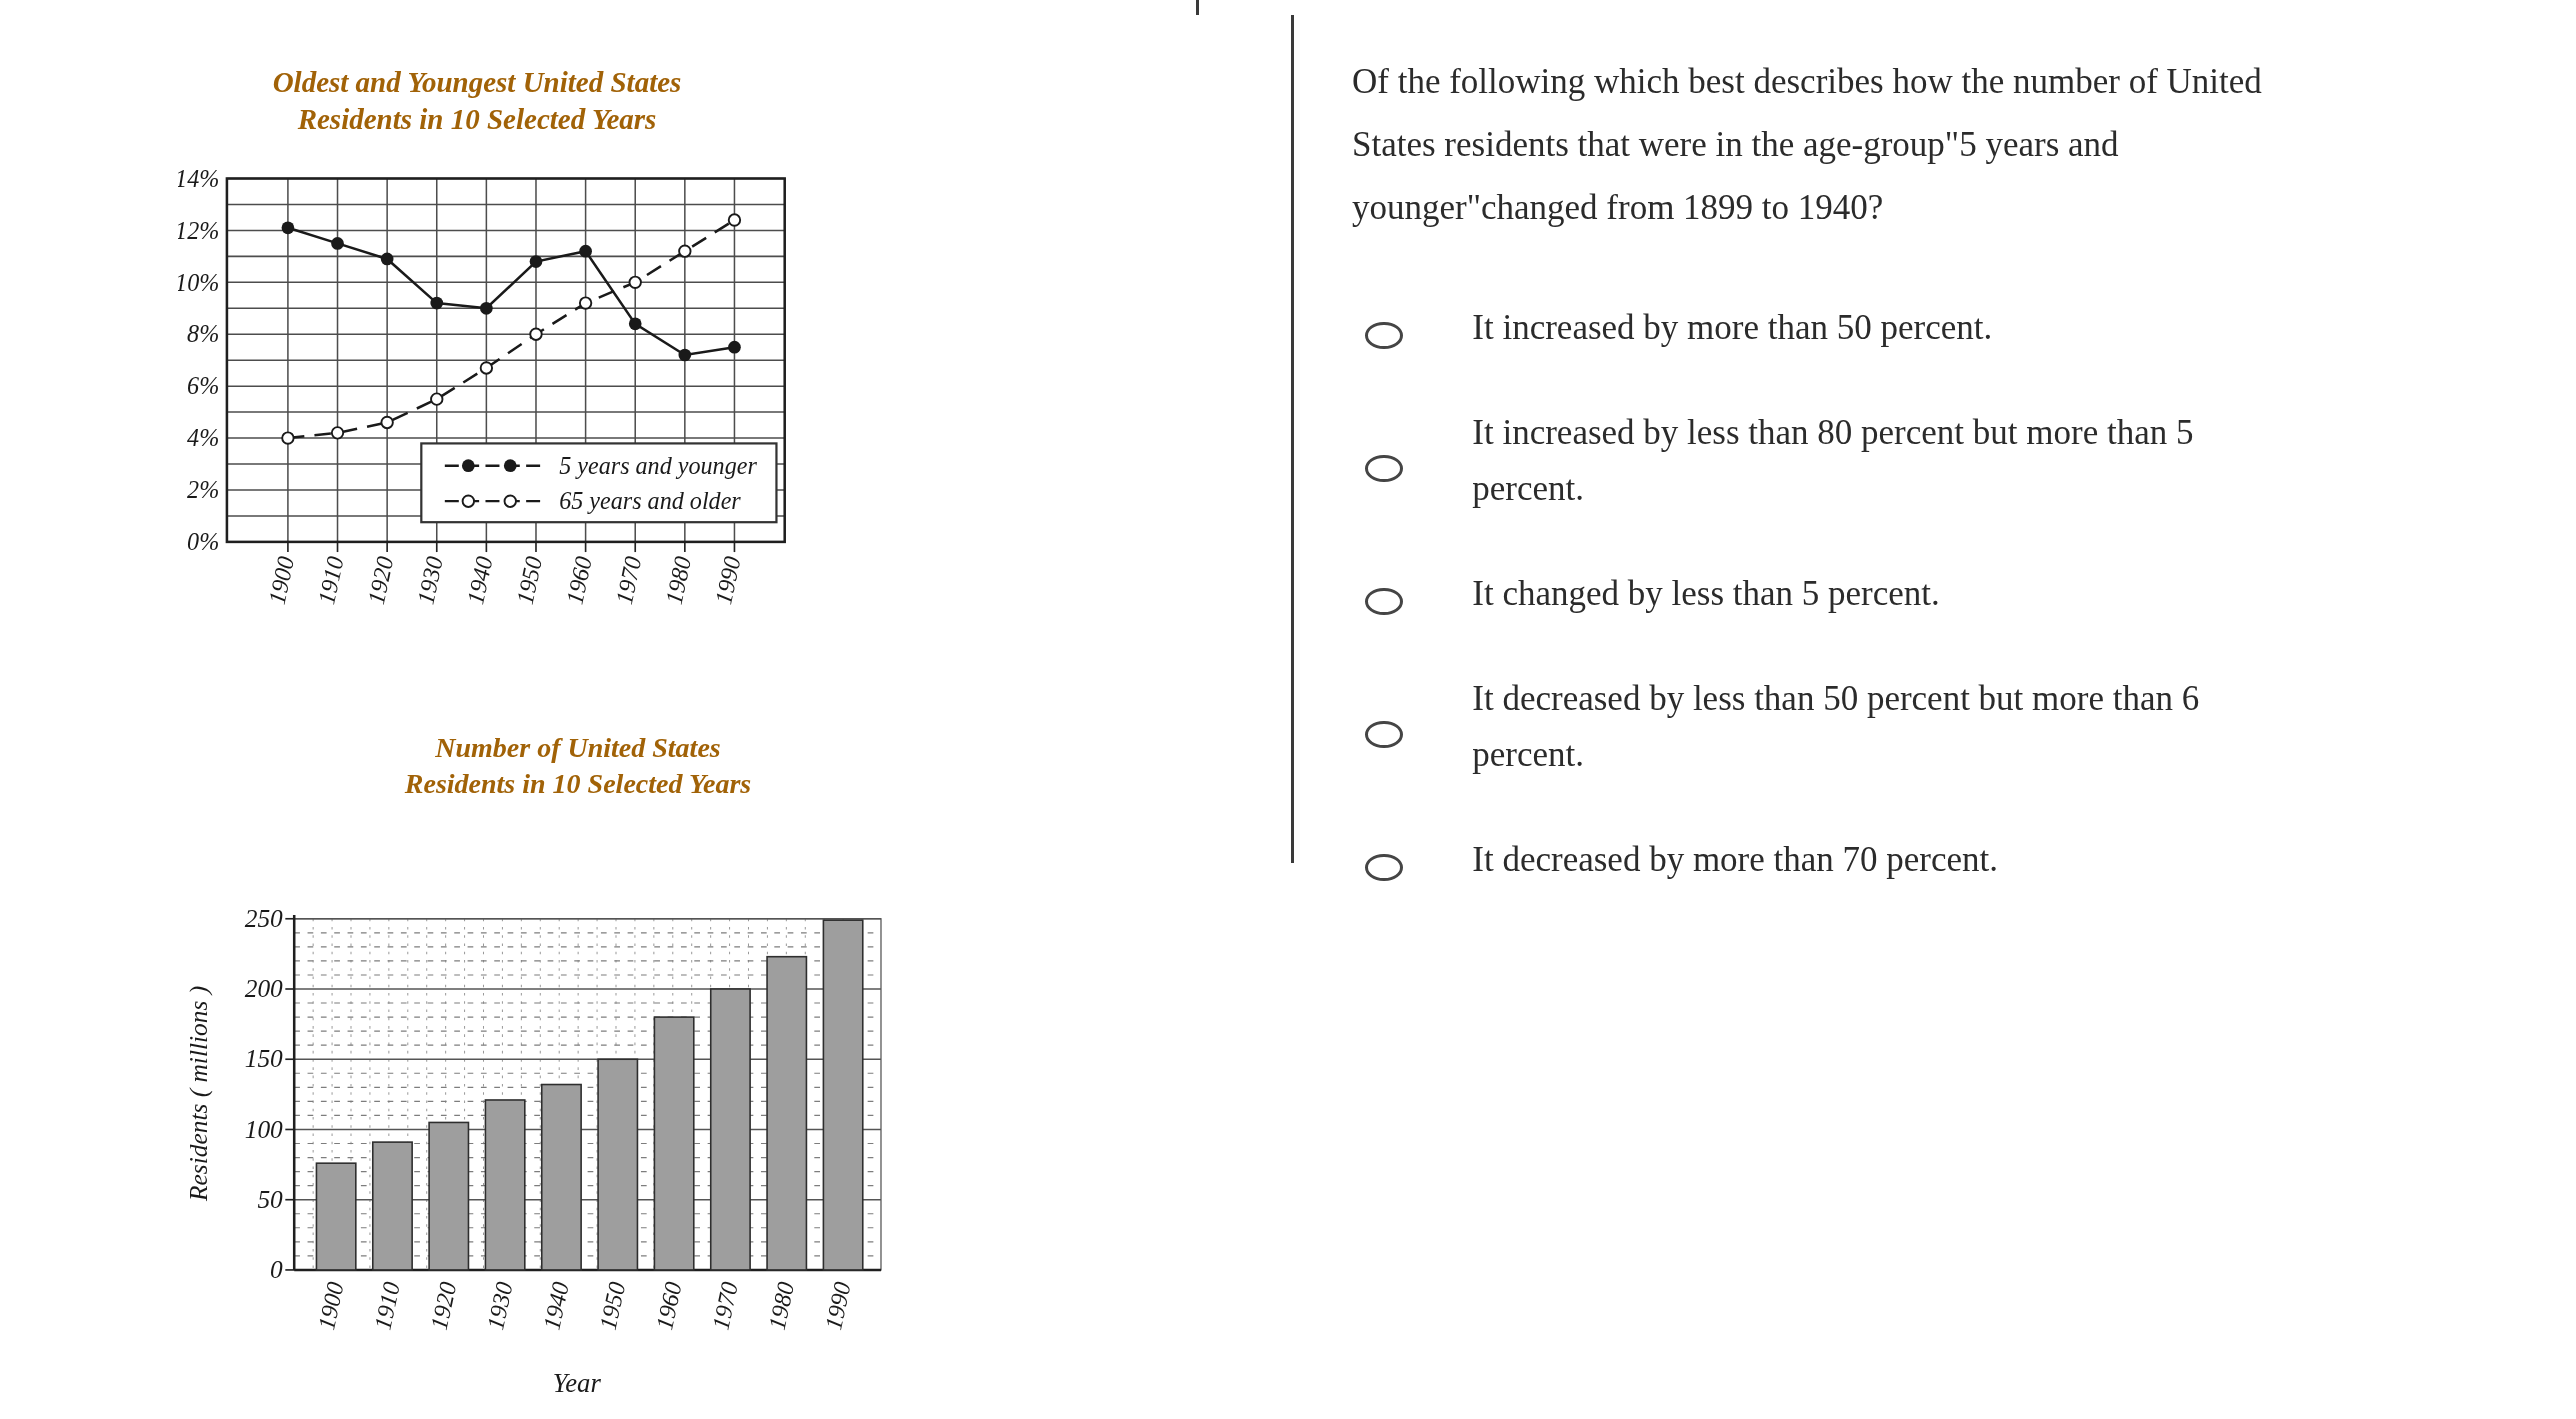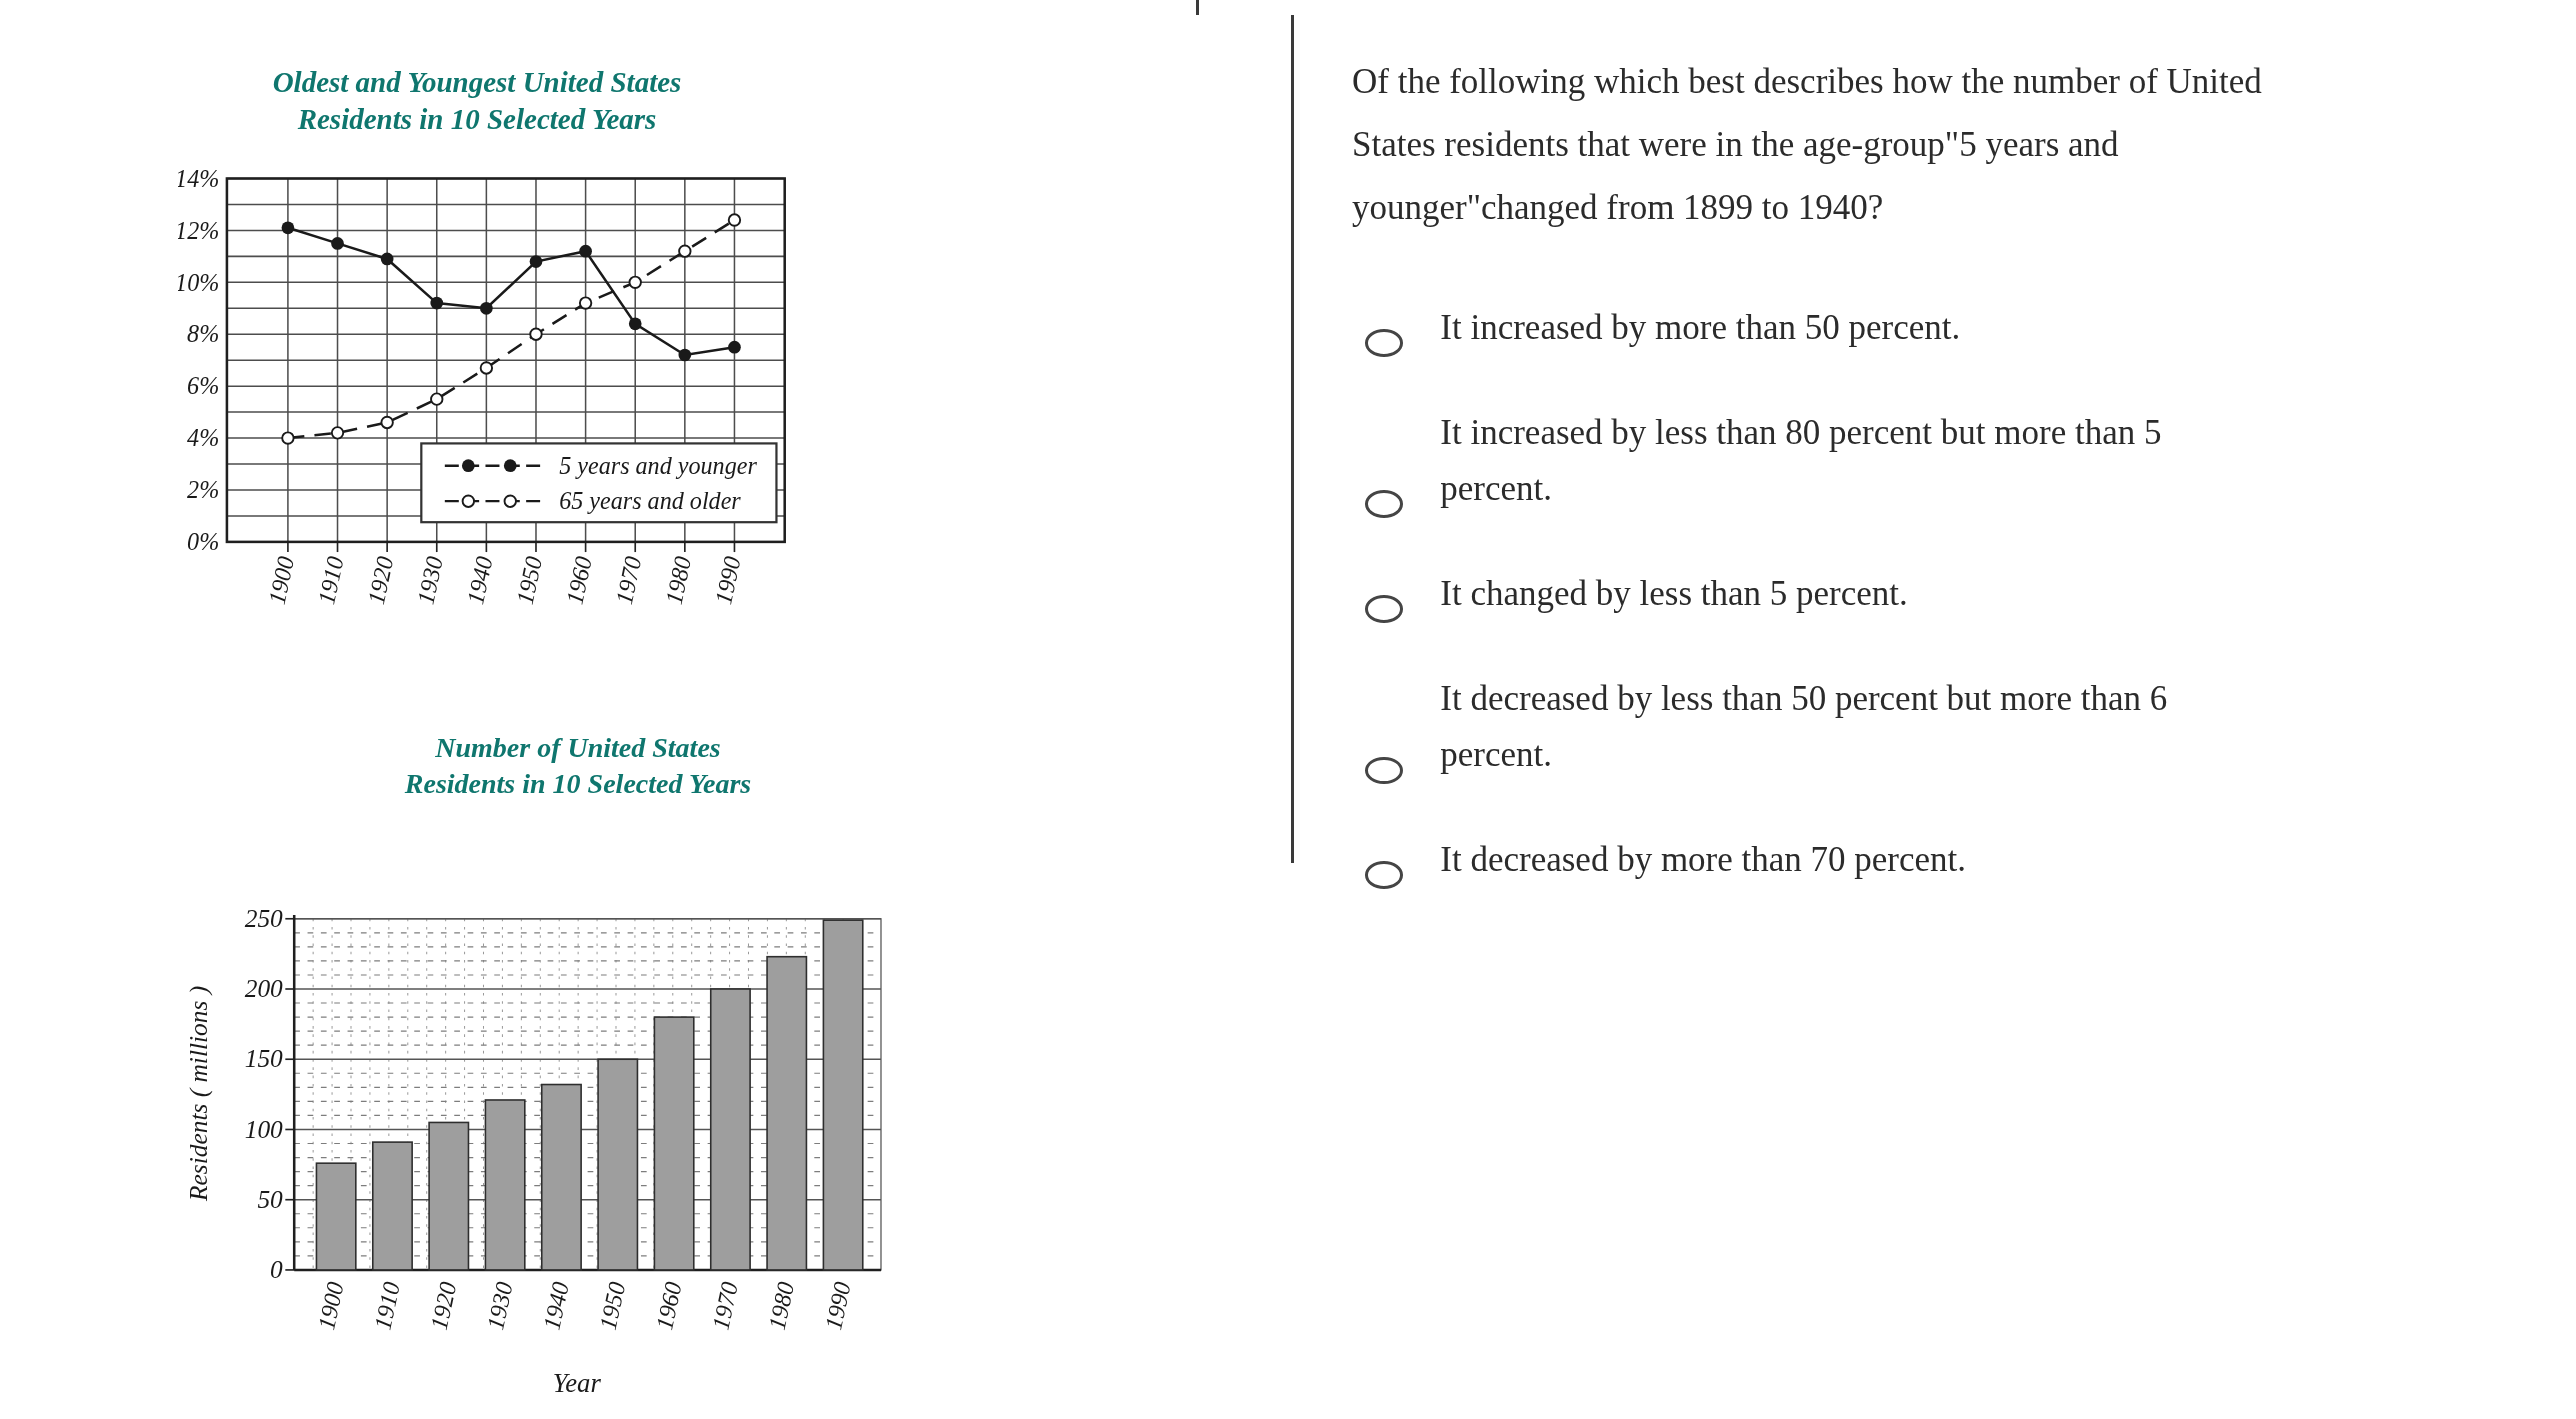--- a/index.html
+++ b/index.html
@@ -11,41 +11,41 @@
     color:#2b2b2b;
     overflow:hidden;
   }
   
   .top-tick{position:absolute;left:1196px;top:0;width:2.5px;height:15.3px;background:#3a3a3a;}
   .divider{position:absolute;left:1291px;top:15.3px;width:2.5px;height:848px;background:#3a3a3a;}
 
   
   .chart-title{
     position:absolute;text-align:center;
-    font-weight:bold;font-style:italic;color:#0f766e;
+    font-weight:bold;font-style:italic;color:#a16207;
     white-space:pre-line;
   }
   #line-title{left:191px;top:64px;width:572px;font-size:29px;line-height:1.27;}
   #bar-title{left:241px;top:730px;width:674px;font-size:28px;line-height:1.27;}
 
   .chart-box{position:absolute;}
   #line-chart-box{left:178px;top:153px;}
   #bar-chart-box{left:178px;top:890px;}
   svg text{font-family:"Liberation Serif", serif;}
 
   
   #question-col{position:absolute;left:1352px;top:50px;width:1156px;}
   .question-text{
     font-size:35px;line-height:1.8;color:#2b2b2b;
     white-space:pre-line;
   }
   #options{margin-top:61px;}
   .option{
-    display:flex;align-items:flex-end;
-    padding-left:13.3px;margin-bottom:48px;
+    display:flex;align-items:center;
+    padding-left:13.3px;margin-bottom:48px;gap:32px;
   }
   .radio{
     flex:0 0 auto;
     width:32px;height:21.6px;
     border:3.2px solid #454545;border-radius:50%;
     margin-top:14px;margin-right:37px;
     background:#ffffff;cursor:pointer;
   }
   .option-label{
     font-size:35px;line-height:1.62;color:#2b2b2b;

